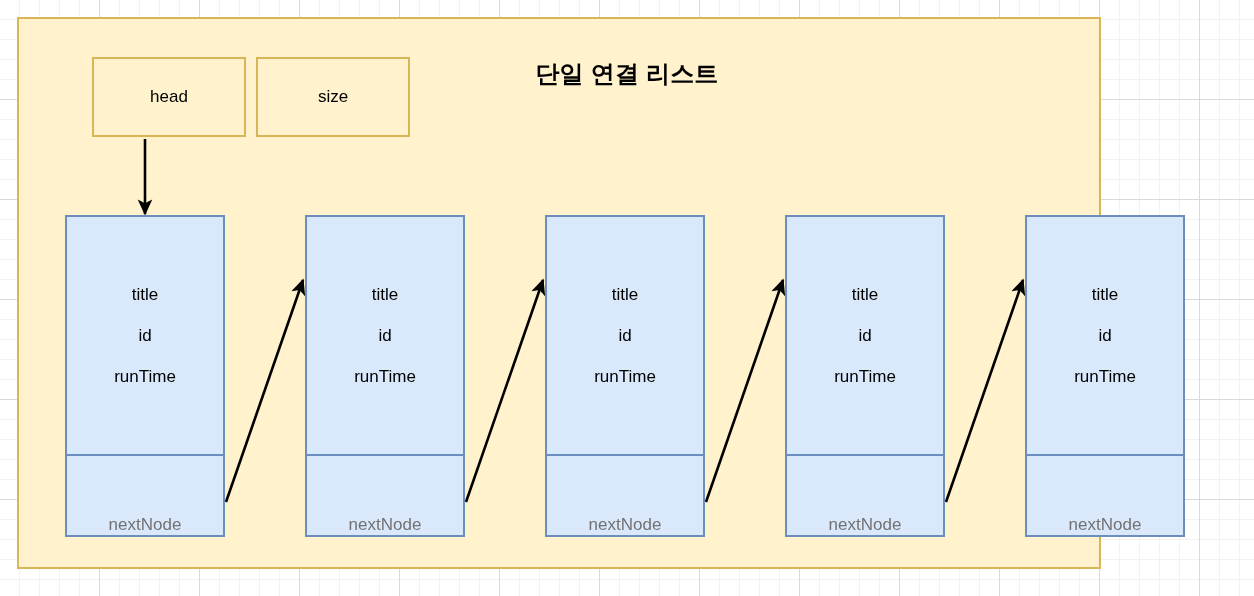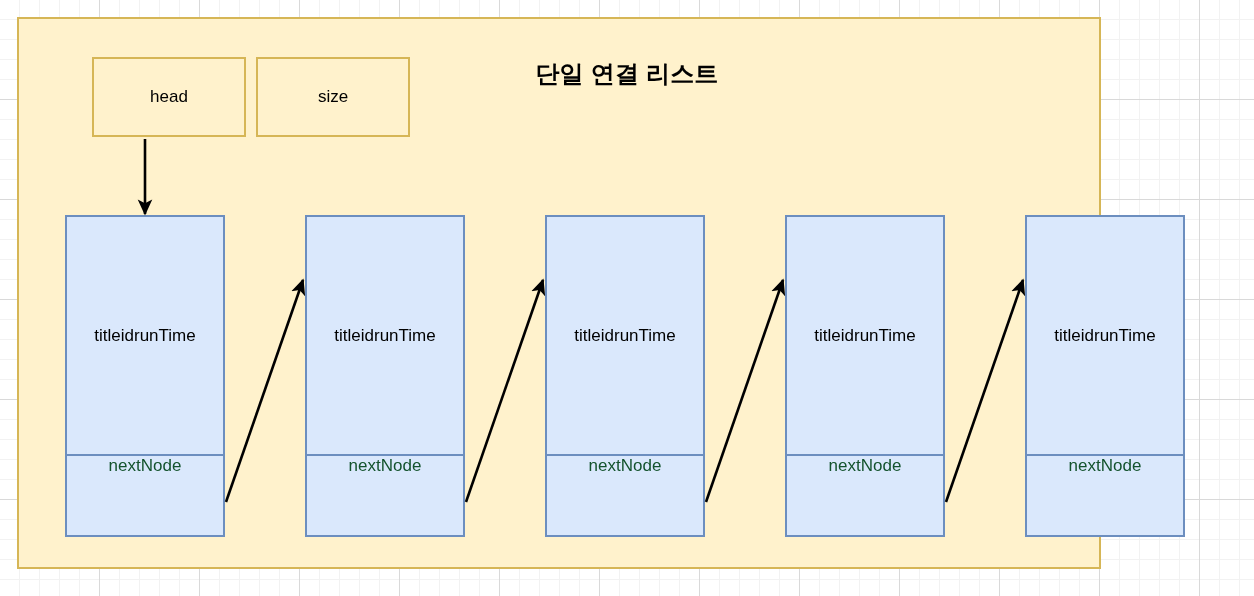--- a/index.html
+++ b/index.html
@@ -74,41 +74,41 @@
   }
   .node-fields {
     position: absolute;
     left: 0;
     top: 0;
     right: 0;
     height: 239px;
     border-bottom: 2px solid #6c8ebf;
     box-sizing: border-box;
     display: flex;
-    flex-direction: row;
+    flex-direction: column;
     align-items: center;
     justify-content: center;
   }
   .node-fields .field {
     font-size: 17px;
     color: #000000;
     line-height: 1;
     margin: 12px 0;
   }
   .node-next {
     position: absolute;
     left: 0;
     right: 0;
     bottom: 0;
     height: 79px;
     display: flex;
-    align-items: flex-start;
+    align-items: flex-end;
     justify-content: center;
     font-size: 17px;
-    color: #14532d;
+    color: #737373;
   }
 
   .arrow-layer {
     position: absolute;
     left: 0;
     top: 0;
     width: 1254px;
     height: 596px;
     pointer-events: none;
   }

